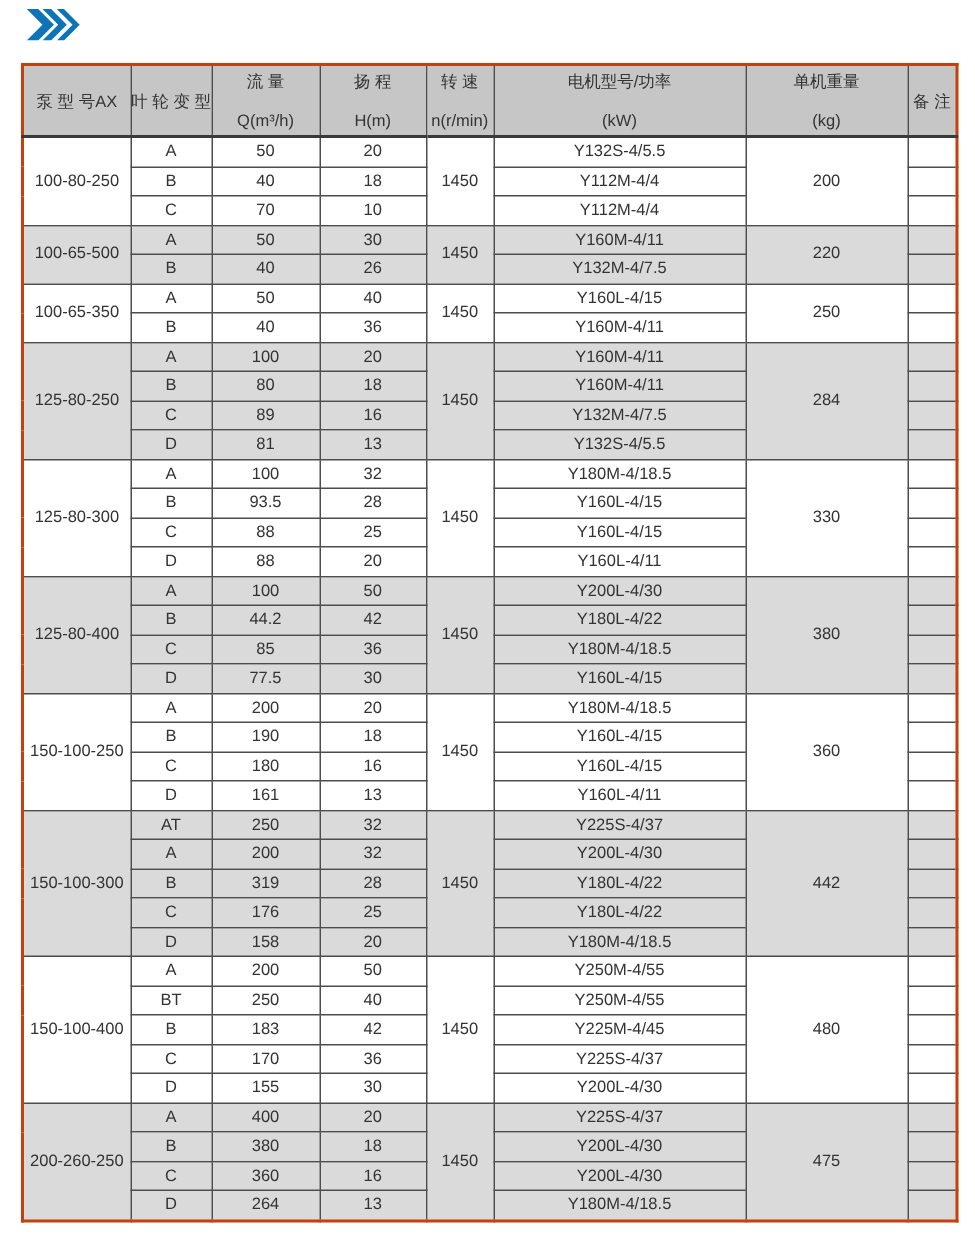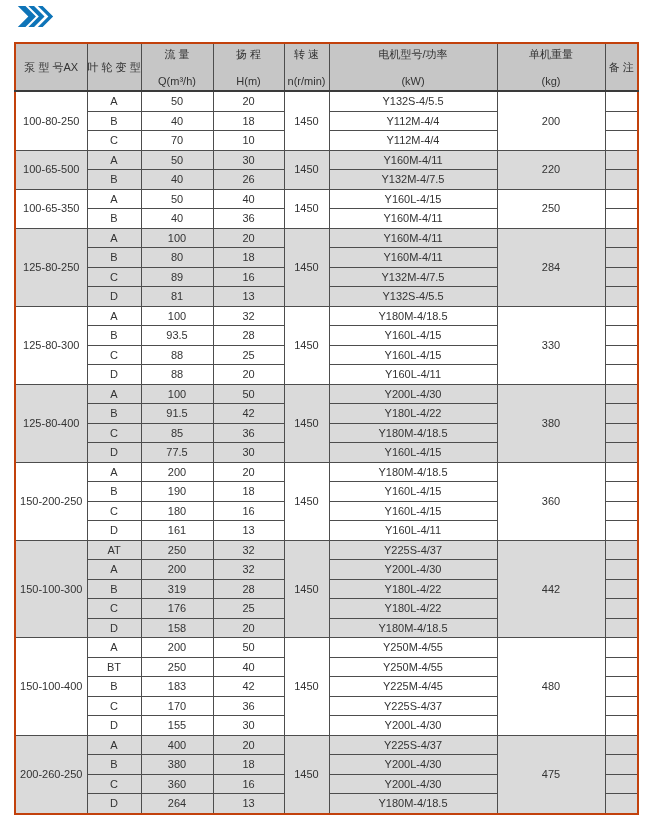--- a/index.html
+++ b/index.html
@@ -242,41 +242,41 @@
           <td>A</td>
           <td>100</td>
           <td>50</td>
           <td rowspan="4">1450</td>
           <td>Y200L-4/30</td>
           <td rowspan="4">380</td>
           <td></td>
         </tr>
         <tr class="shaded">
           <td>B</td>
-          <td>91.5</td>
+          <td>44.2</td>
           <td>42</td>
           <td>Y180L-4/22</td>
           <td></td>
         </tr>
         <tr class="shaded">
           <td>C</td>
           <td>85</td>
           <td>36</td>
           <td>Y180M-4/18.5</td>
           <td></td>
         </tr>
         <tr class="shaded">
           <td>D</td>
           <td>77.5</td>
           <td>30</td>
           <td>Y160L-4/15</td>
           <td></td>
         </tr>
         <tr class="plain">
-          <td rowspan="4">150-200-250</td>
+          <td rowspan="4">150-100-250</td>
           <td>A</td>
           <td>200</td>
           <td>20</td>
           <td rowspan="4">1450</td>
           <td>Y180M-4/18.5</td>
           <td rowspan="4">360</td>
           <td></td>
         </tr>
         <tr class="plain">
           <td>B</td>

